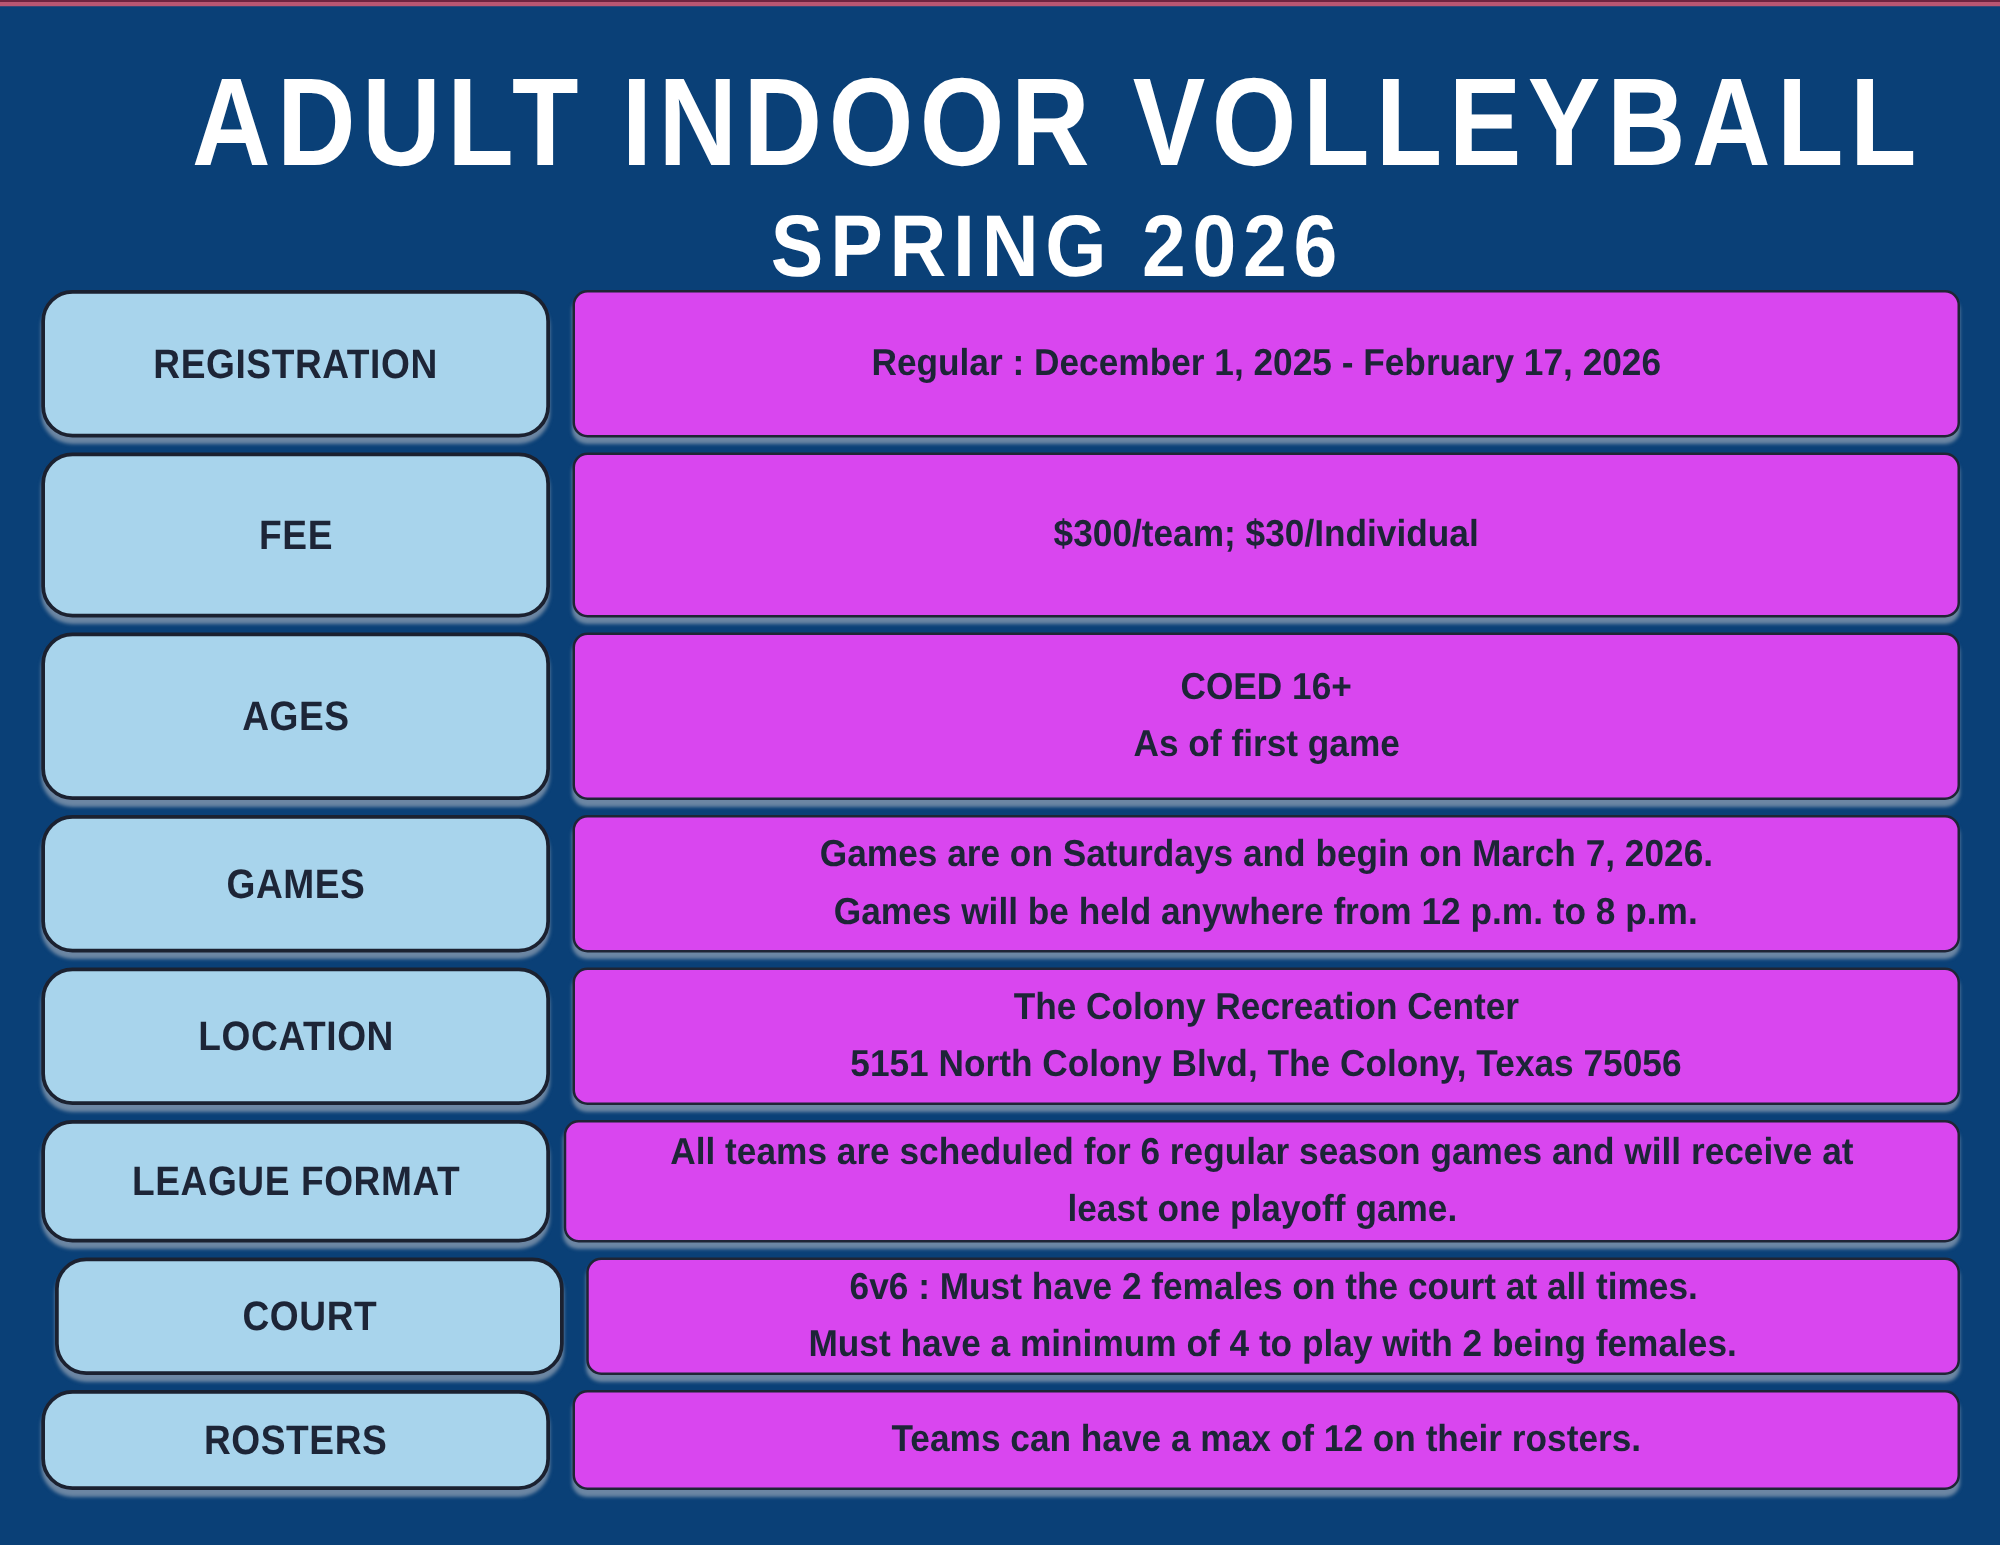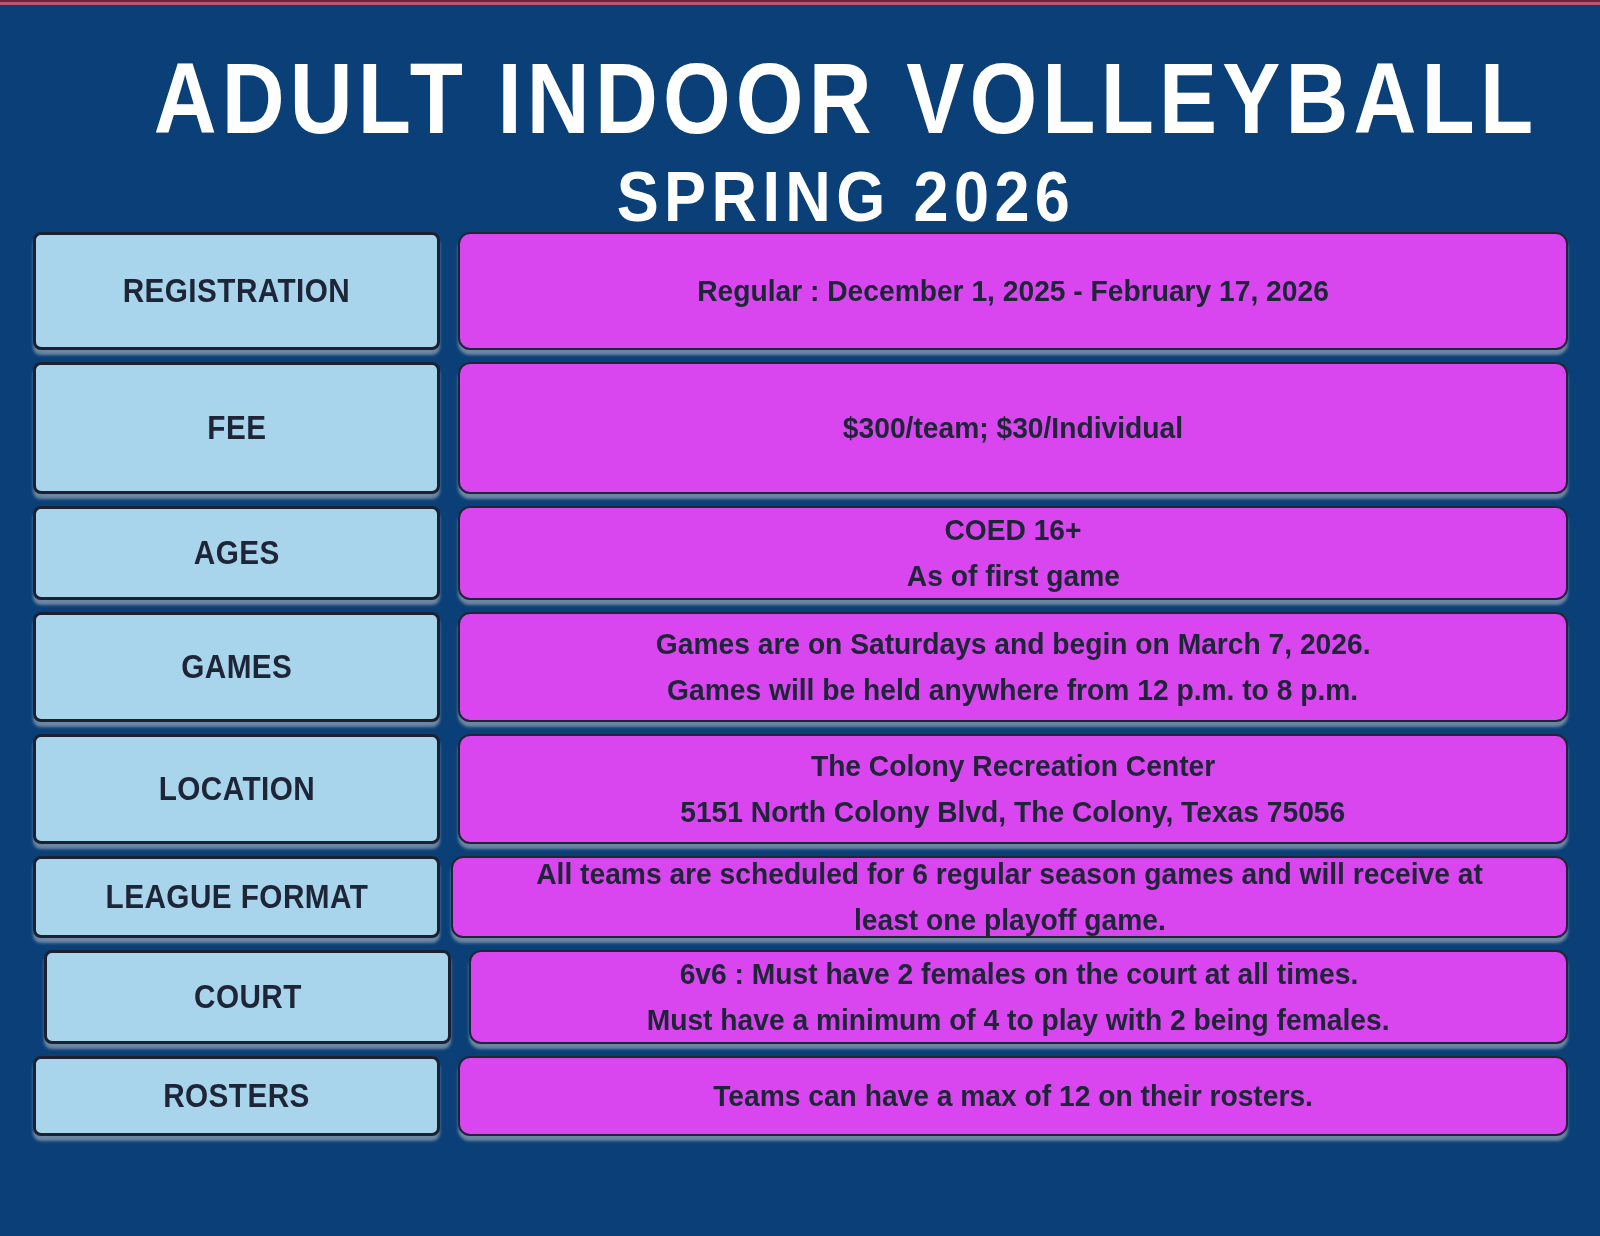--- a/index.html
+++ b/index.html
@@ -64,21 +64,21 @@
     display: flex;
     gap: 18px;
     margin-bottom: 12px;
     align-items: stretch;
   }
   .label-box {
     box-sizing: border-box;
     flex: 0 0 407px;
     background: #a8d4ec;
     border: 3px solid #1b2130;
-    border-radius: 8px;
+    border-radius: 25px;
     box-shadow: 0 5px 3px rgba(173, 181, 194, 0.6);
     display: flex;
     align-items: center;
     justify-content: center;
   }
   .label-text {
     color: #1d2537;
     font-size: 33px;
     font-weight: bold;
     letter-spacing: 0.5px;
@@ -131,21 +131,21 @@
         </div>
       </div>
       <div class="row" style="height: 132px;">
         <div class="label-box">
           <span class="label-text">FEE</span>
         </div>
         <div class="value-box">
           <div class="value-line">$300/team; $30/Individual</div>
         </div>
       </div>
-      <div class="row" style="height: 94px;">
+      <div class="row" style="height: 134px;">
         <div class="label-box">
           <span class="label-text">AGES</span>
         </div>
         <div class="value-box">
           <div class="value-line">COED 16+</div>
           <div class="value-line">As of first game</div>
         </div>
       </div>
       <div class="row" style="height: 110px; justify-content: space-between;">
         <div class="label-box">
@@ -158,21 +158,21 @@
       </div>
       <div class="row" style="height: 110px;">
         <div class="label-box">
           <span class="label-text">LOCATION</span>
         </div>
         <div class="value-box">
           <div class="value-line">The Colony Recreation Center</div>
           <div class="value-line">5151 North Colony Blvd, The Colony, Texas 75056</div>
         </div>
       </div>
-      <div class="row" style="height: 82px; gap: 11px;">
+      <div class="row" style="height: 98px; gap: 11px;">
         <div class="label-box">
           <span class="label-text">LEAGUE FORMAT</span>
         </div>
         <div class="value-box">
           <div class="value-line">All teams are scheduled for 6 regular season games and will receive at</div>
           <div class="value-line">least one playoff game.</div>
         </div>
       </div>
       <div class="row" style="height: 94px; margin-left: 11px;">
         <div class="label-box">

